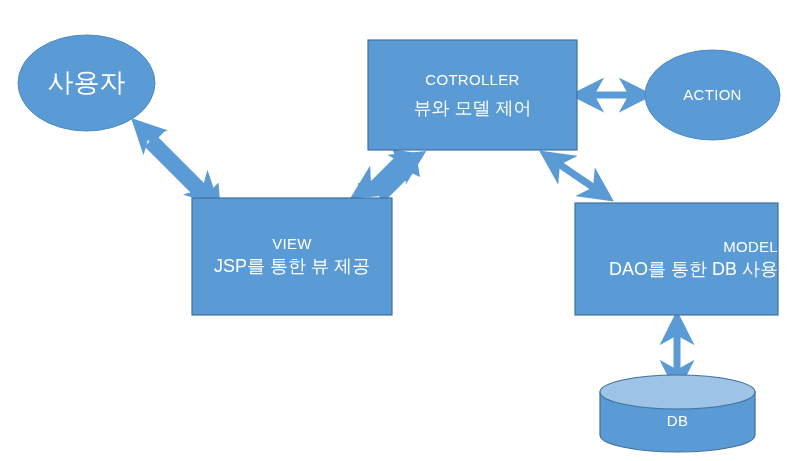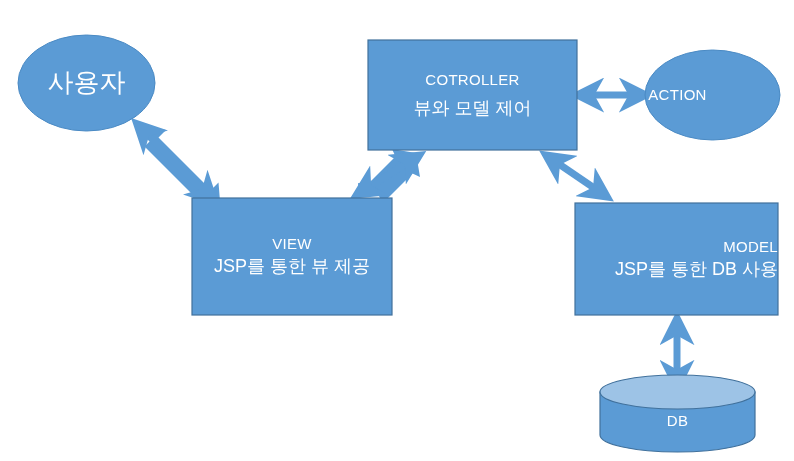--- a/index.html
+++ b/index.html
@@ -48,21 +48,21 @@
   .lbl-big {
     font-size: 26px;
     white-space: nowrap;
   }
   .gap-6 { margin-top: 6px; }
   .gap-18 { }
 
   
   #user-node     { left: 18px;  top: 35px;  width: 137px; height: 96px; }
   #controller-node { left: 368px; top: 40px;  width: 209px; height: 110px; }
-  #action-node   { left: 610px; top: 50px;  width: 135px; height: 90px; }
+  #action-node   { left: 645px; top: 50px;  width: 135px; height: 90px; }
   #view-node     { left: 192px; top: 198px; width: 200px; height: 117px; }
   #model-node    { left: 575px; top: 203px; width: 203px; height: 112px; align-items: flex-end; }
   #db-node       { left: 600px; top: 392px; width: 155px; height: 58px; }
 </style>
 </head>
 <body>
 
 <div id="canvas">
 
   <svg class="layer" viewBox="0 0 794 461" xmlns="http://www.w3.org/2000/svg">
@@ -158,20 +158,20 @@
     <span class="lbl-title">ACTION</span>
   </div>
 
   <div class="node-label" id="view-node">
     <span class="lbl-title">VIEW</span>
     <span class="lbl-sub gap-18">JSP를 통한 뷰 제공</span>
   </div>
 
   <div class="node-label" id="model-node">
     <span class="lbl-title">MODEL</span>
-    <span class="lbl-sub gap-18">JSP를 통한 DB 사용</span>
+    <span class="lbl-sub gap-18">DAO를 통한 DB 사용</span>
   </div>
 
   <div class="node-label" id="db-node">
     <span class="lbl-title">DB</span>
   </div>
 
 </div>
 
 </body></html>

